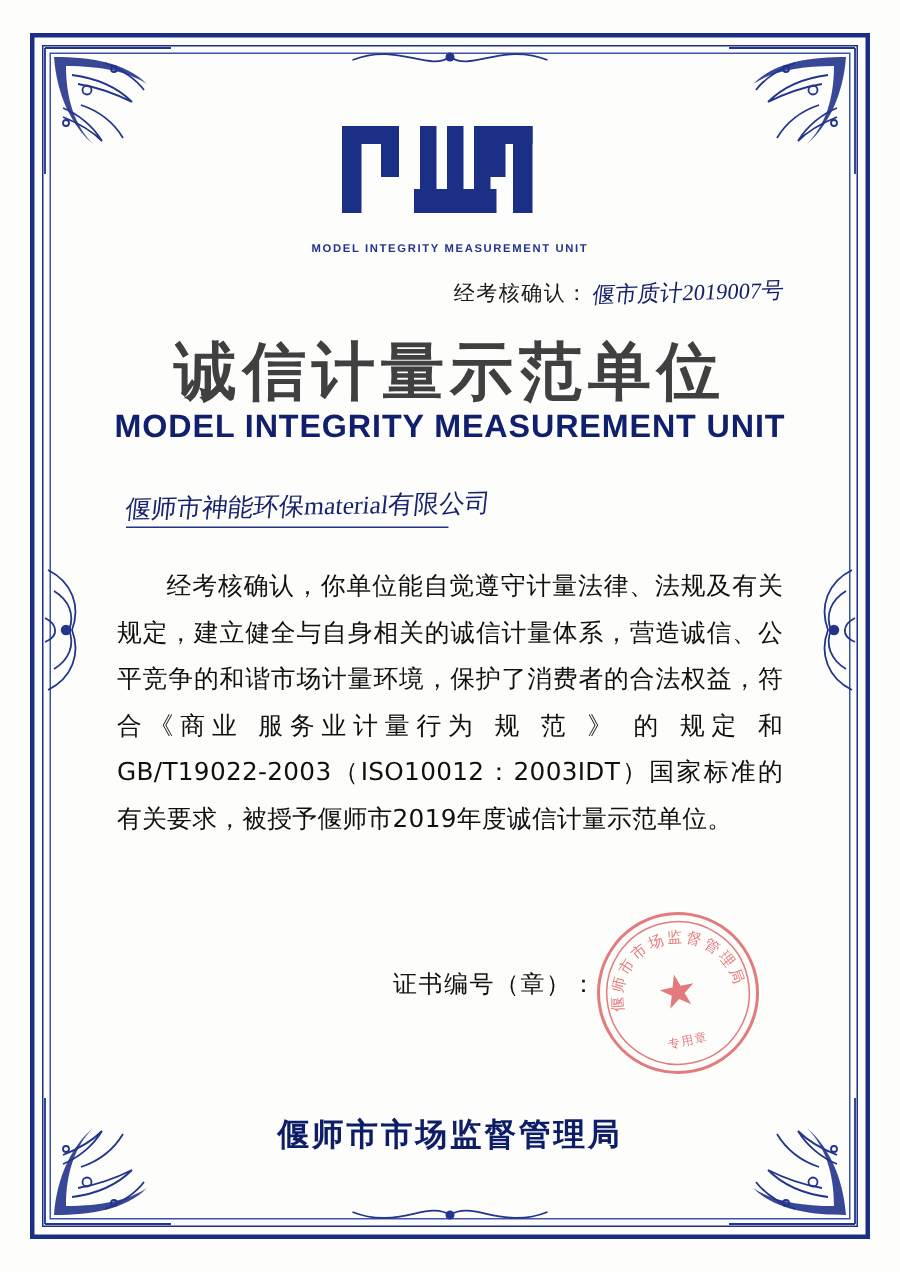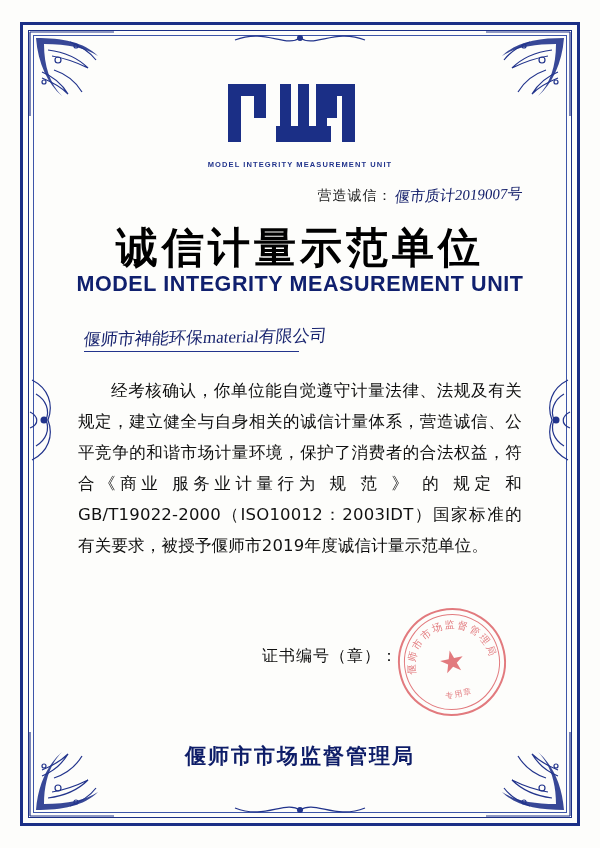--- a/index.html
+++ b/index.html
@@ -114,21 +114,21 @@
 
   
   .title-cn {
     position: absolute;
     top: 220px;
     left: 0; right: 0;
     text-align: center;
     font-size: 42px;
     font-weight: bold;
     letter-spacing: 4px;
-    color: #000000;
+    color: #404040;
     font-family: "DejaVu Sans", sans-serif;
   }
   .title-en {
     position: absolute;
     top: 272px;
     left: 0; right: 0;
     text-align: center;
     font-size: 21.5px;
     font-weight: bold;
     letter-spacing: 0.6px;
@@ -347,34 +347,34 @@
           <rect x="118" y="10" width="13" height="58"></rect>
           <rect x="101" y="10" width="30" height="12"></rect>
           <rect x="101" y="10" width="12" height="34"></rect>
         </g>
       </svg>
     </div>
     <div class="logo-caption">MODEL INTEGRITY MEASUREMENT UNIT</div>
   </div>
 
   <div class="cert-no">
-    <span class="cert-no-label">营造诚信：</span>
+    <span class="cert-no-label">经考核确认：</span>
     <span class="cert-no-value">偃市质计2019007号</span>
   </div>
 
   <div class="title-cn">诚信计量示范单位</div>
   <div class="title-en">MODEL INTEGRITY MEASUREMENT UNIT</div>
 
   <div class="recipient">
     <div class="recipient-name">偃师市神能环保material有限公司</div>
     <div class="recipient-rule"></div>
   </div>
 
   <div class="body-text">
-    <p>经考核确认，你单位能自觉遵守计量法律、法规及有关规定，建立健全与自身相关的诚信计量体系，营造诚信、公平竞争的和谐市场计量环境，保护了消费者的合法权益，符合《商业 服务业计量行为 规 范 》 的 规定 和 GB/T19022-2000（ISO10012：2003IDT）国家标准的有关要求，被授予偃师市2019年度诚信计量示范单位。</p>
+    <p>经考核确认，你单位能自觉遵守计量法律、法规及有关规定，建立健全与自身相关的诚信计量体系，营造诚信、公平竞争的和谐市场计量环境，保护了消费者的合法权益，符合《商业 服务业计量行为 规 范 》 的 规定 和 GB/T19022-2003（ISO10012：2003IDT）国家标准的有关要求，被授予偃师市2019年度诚信计量示范单位。</p>
   </div>
 
   <div class="issuer-line">
     <span class="inner">证书编号（章）：</span>
   </div>
 
   <div class="seal">
     <div class="ring2"></div>
     <svg class="arc-text" viewBox="0 0 104 104">
       <defs>

